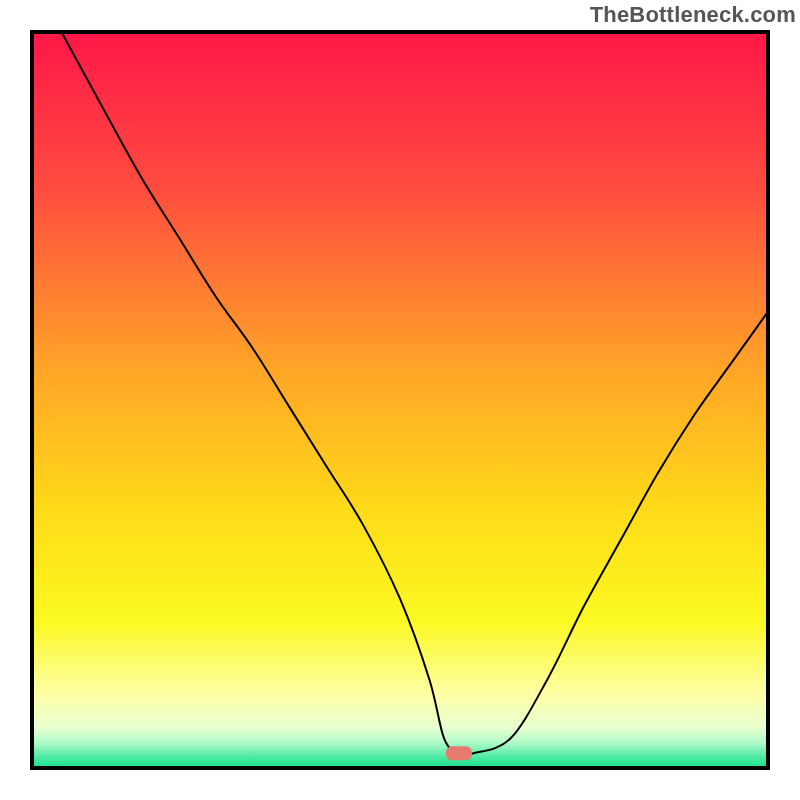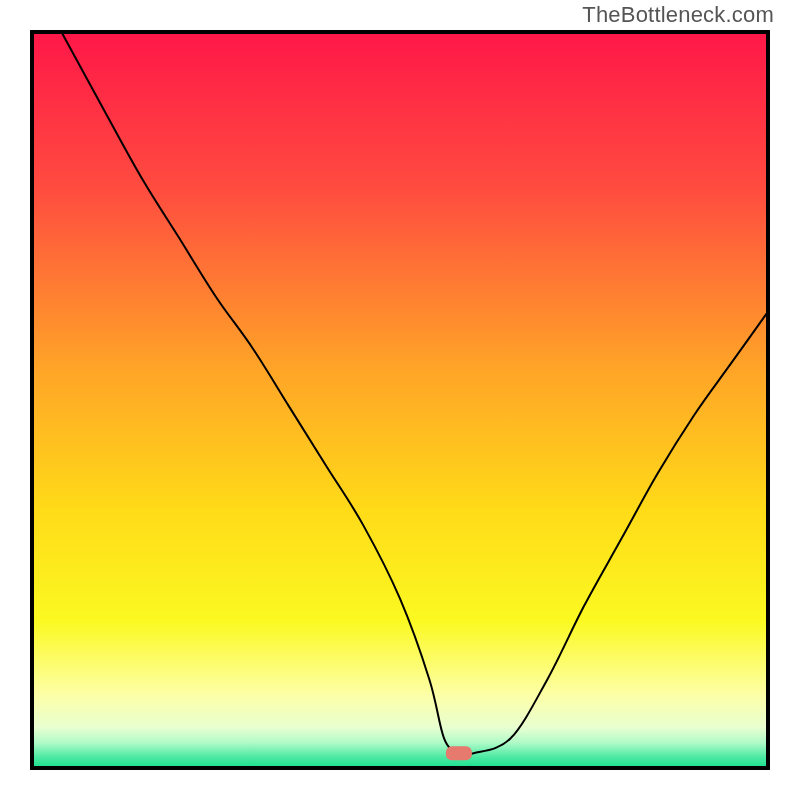--- a/index.html
+++ b/index.html
@@ -11,24 +11,24 @@
     font-family: Arial, Helvetica, sans-serif;
   }
   .chart-container {
     position: relative;
     width: 800px;
     height: 800px;
   }
   .watermark {
     position: absolute;
     top: 2px;
-    right: 26px;
+    right: 4px;
     font-size: 22px;
     color: #555;
-    font-weight: 400;
+    font-weight: 700;
     z-index: 10;
     letter-spacing: 0.2px;
   }
   svg.plot {
     position: absolute;
     top: 0;
     left: 0;
     width: 800px;
     height: 800px;
     display: block;

